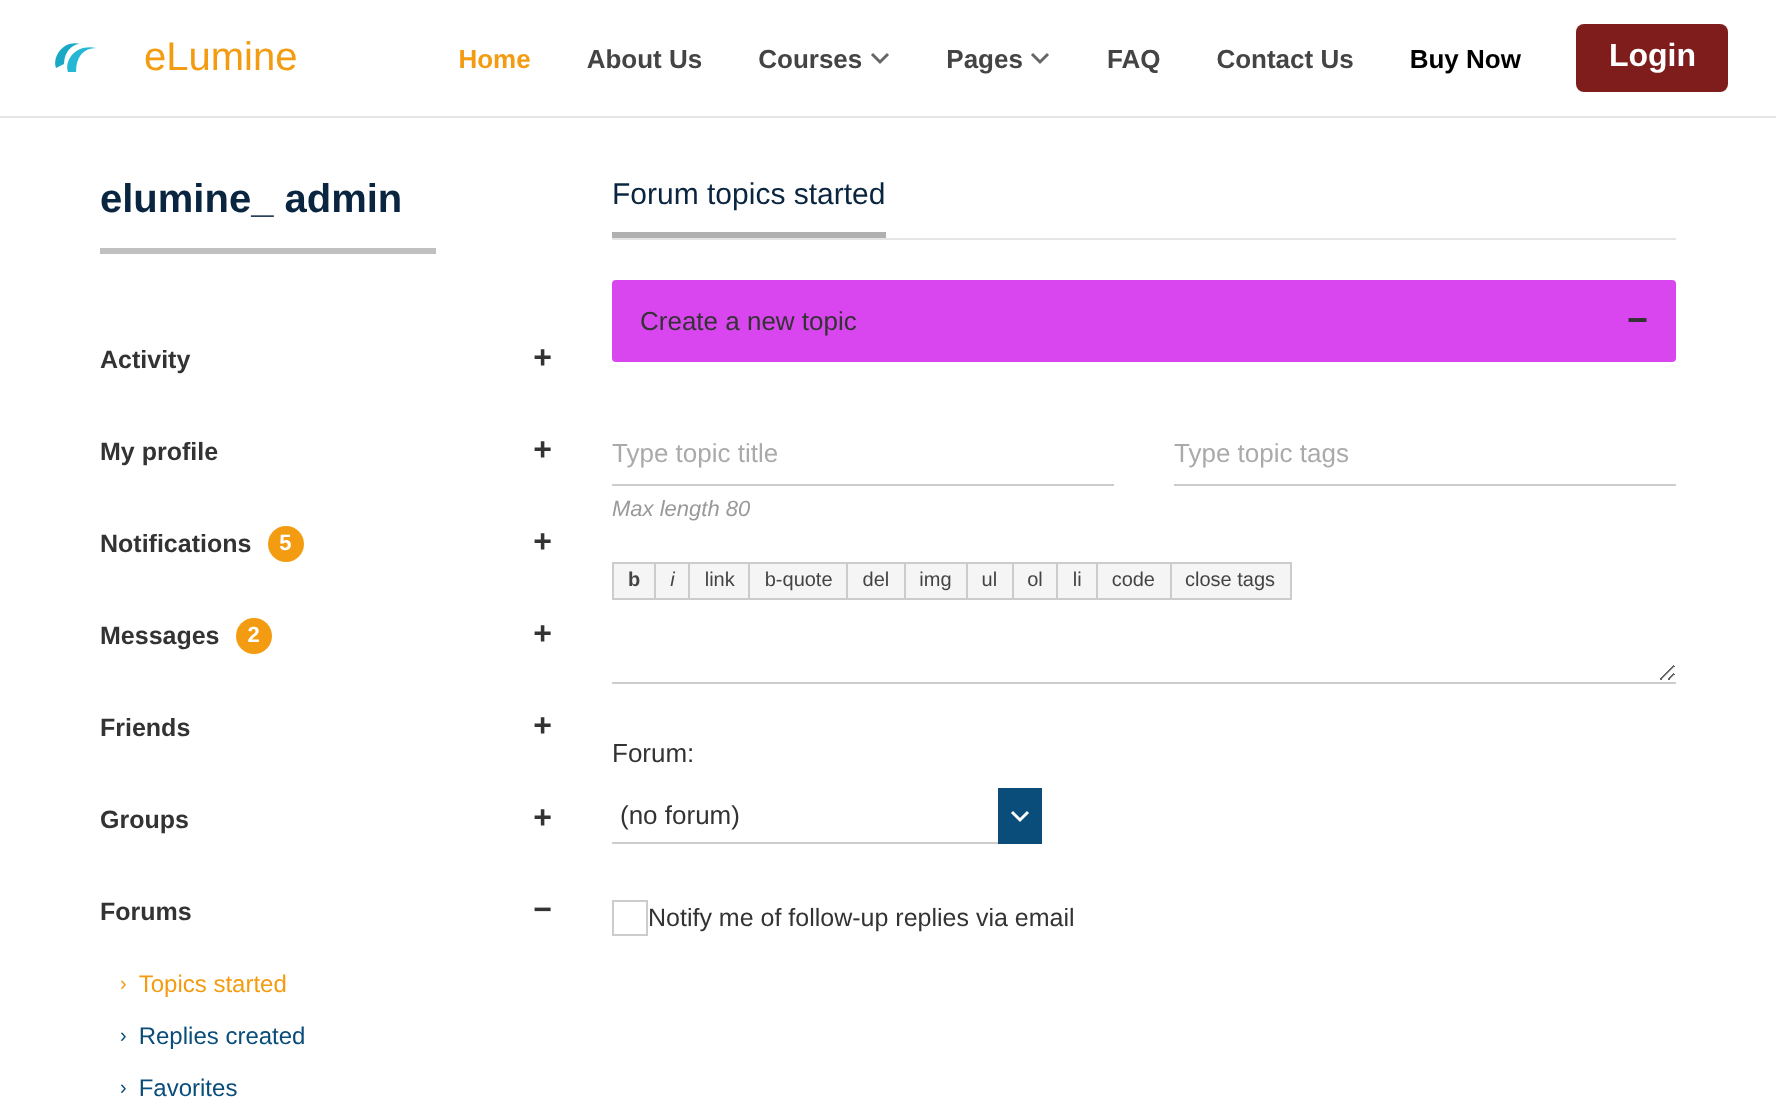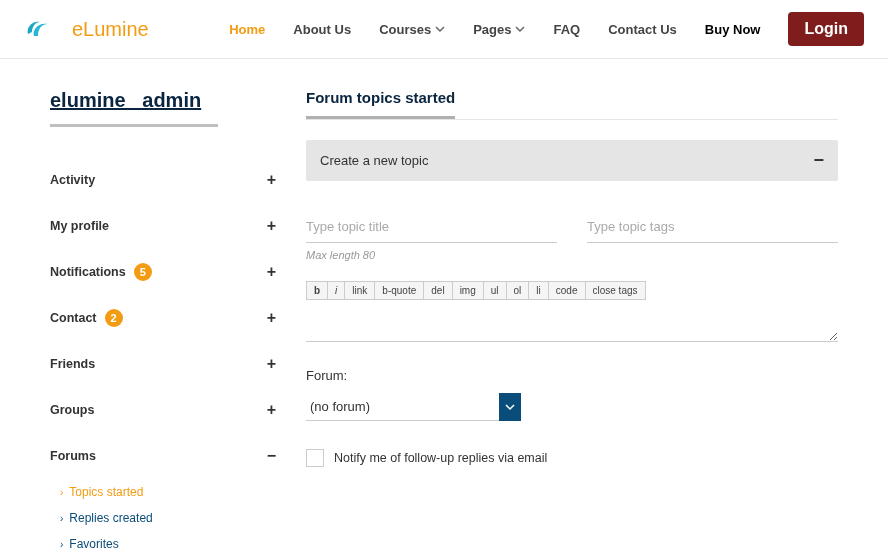--- a/index.html
+++ b/index.html
@@ -15,57 +15,57 @@
 .nav-item.active { color: #f39c12; }
 .chevron-down { width: 10px; height: 10px; }
 .login-btn { background: #7f1d1d; color: #fff; padding: 8px 16px; border-radius: 4px; font-size: 16px; font-weight: 600; cursor: pointer; }
 
 
 .main { display: flex; padding: 30px 50px 30px 50px; gap: 30px; }
 .left-col { width: 226px; flex-shrink: 0; }
 .right-col { flex: 1; min-width: 0; }
 
 
-.username { font-size: 20px; font-weight: 700; color: #0a2540; padding-bottom: 12px; border-bottom: 3px solid #c0c0c0; margin-bottom: 30px; width: 168px; text-decoration: underline; }
+.username { font-size: 20px; font-weight: 700; color: #0a2540; padding-bottom: 12px; border-bottom: 3px solid #c0c0c0; margin-bottom: 30px; width: 168px; }
 
 
 .side-item { display: flex; justify-content: space-between; align-items: center; padding: 14px 0; font-size: 12.5px; font-weight: 600; color: #333; cursor: pointer; }
 .side-item-label { display: flex; align-items: center; gap: 8px; }
 .badge { background: #f39c12; color: #fff; border-radius: 50%; width: 18px; height: 18px; display: inline-flex; align-items: center; justify-content: center; font-size: 11px; font-weight: 700; }
 .plus-minus { font-size: 16px; font-weight: 700; color: #333; }
 .sub-items { padding-left: 10px; }
 .sub-item { display: flex; align-items: center; gap: 6px; padding: 6px 0; font-size: 12px; color: #0a4d7a; cursor: pointer; }
 .sub-item.active { color: #f39c12; }
 .sub-chevron { font-size: 10px; }
 
 
-.section-title { font-size: 15px; font-weight: 700; color: #0a2540; padding-bottom: 10px; border-bottom: 3px solid #b0b0b0; display: inline-block; margin-bottom: 0; }
+.section-title { font-size: 15px; font-weight: 400; color: #0a2540; padding-bottom: 10px; border-bottom: 3px solid #b0b0b0; display: inline-block; margin-bottom: 0; }
 .section-title-wrap { border-bottom: 1px solid #e5e5e5; margin-bottom: 20px; }
 
-.accordion-header { background: #e5e5e5; padding: 10px 14px; display: flex; justify-content: space-between; align-items: center; font-size: 13px; color: #333; cursor: pointer; border-radius: 2px; margin-bottom: 30px; }
+.accordion-header { background: #d946ef; padding: 10px 14px; display: flex; justify-content: space-between; align-items: center; font-size: 13px; color: #333; cursor: pointer; border-radius: 2px; margin-bottom: 30px; }
 
 .form-row { display: flex; gap: 30px; margin-bottom: 6px; }
 .text-input { flex: 1; border: none; border-bottom: 1px solid #ccc; padding: 8px 0; font-size: 13px; background: transparent; outline: none; }
 .text-input::placeholder { color: #aaa; }
 .hint { font-size: 11px; color: #999; font-style: italic; margin-bottom: 20px; }
 
 .toolbar { display: flex; flex-wrap: wrap; border: 1px solid #ccc; width: fit-content; margin-bottom: 2px; }
 .tool-btn { border: none; border-right: 1px solid #ccc; background: #f5f5f5; padding: 3px 7px; font-size: 10px; cursor: pointer; color: #444; font-family: inherit; }
 .tool-btn:last-child { border-right: none; }
 .tool-btn.bold { font-weight: 700; }
 .tool-btn.italic { font-style: italic; }
 
 .textarea { width: 100%; height: 40px; border: none; border-bottom: 1px solid #ccc; resize: vertical; margin-bottom: 22px; outline: none; font-family: inherit; }
 
 .forum-label { font-size: 13px; color: #333; margin-bottom: 10px; display: block; }
 .select-wrap { display: flex; width: 215px; margin-bottom: 28px; }
 .select-display { flex: 1; border-bottom: 1px solid #ccc; padding: 6px 4px; font-size: 13px; color: #333; }
 .select-btn { width: 22px; background: #0a4d7a; color: #fff; display: flex; align-items: center; justify-content: center; cursor: pointer; }
 
-.checkbox-row { display: flex; align-items: center; gap: 10px; font-size: 12.5px; color: #333; margin-bottom: 18px; }
+.checkbox-row { display: flex; align-items: center; font-size: 12.5px; color: #333; margin-bottom: 18px; }
 .checkbox { width: 18px; height: 18px; border: 1px solid #ccc; cursor: pointer; }
 
 .actions { display: flex; justify-content: flex-end; align-items: center; gap: 20px; }
 .cancel-link { font-size: 13px; color: #0a4d7a; cursor: pointer; font-weight:600; }
 .create-btn { background: #0a2e5c; color: #fff; padding: 10px 20px; border-radius: 20px; font-size: 13px; font-weight: 600; display: flex; align-items: center; gap: 8px; cursor: pointer; border: none; }
 </style>
 </head>
 <body>
 
 <div class="top-bar">
@@ -114,21 +114,21 @@
     </div>
     <div class="side-item">
       <span class="side-item-label">
         <span>Notifications</span>
         <span class="badge">5</span>
       </span>
       <span class="plus-minus">+</span>
     </div>
     <div class="side-item">
       <span class="side-item-label">
-        <span>Contact</span>
+        <span>Messages</span>
         <span class="badge">2</span>
       </span>
       <span class="plus-minus">+</span>
     </div>
     <div class="side-item">
       <span class="side-item-label">Friends</span>
       <span class="plus-minus">+</span>
     </div>
     <div class="side-item">
       <span class="side-item-label">Groups</span>

